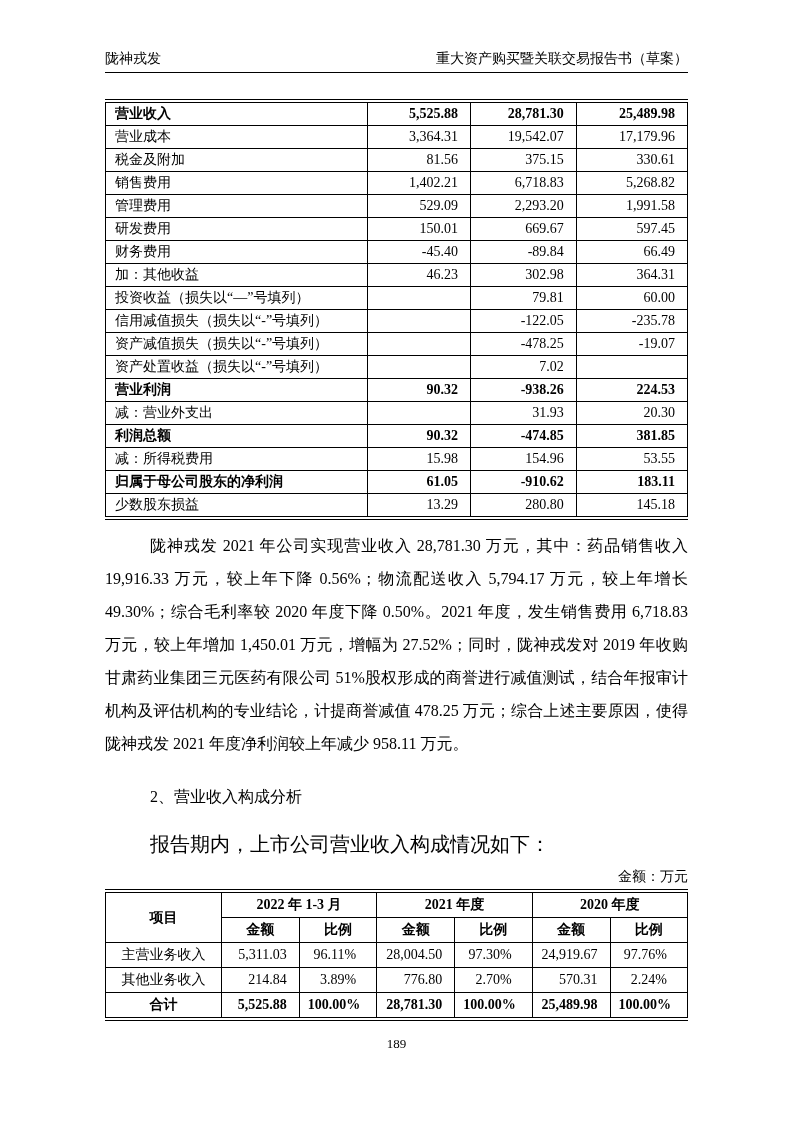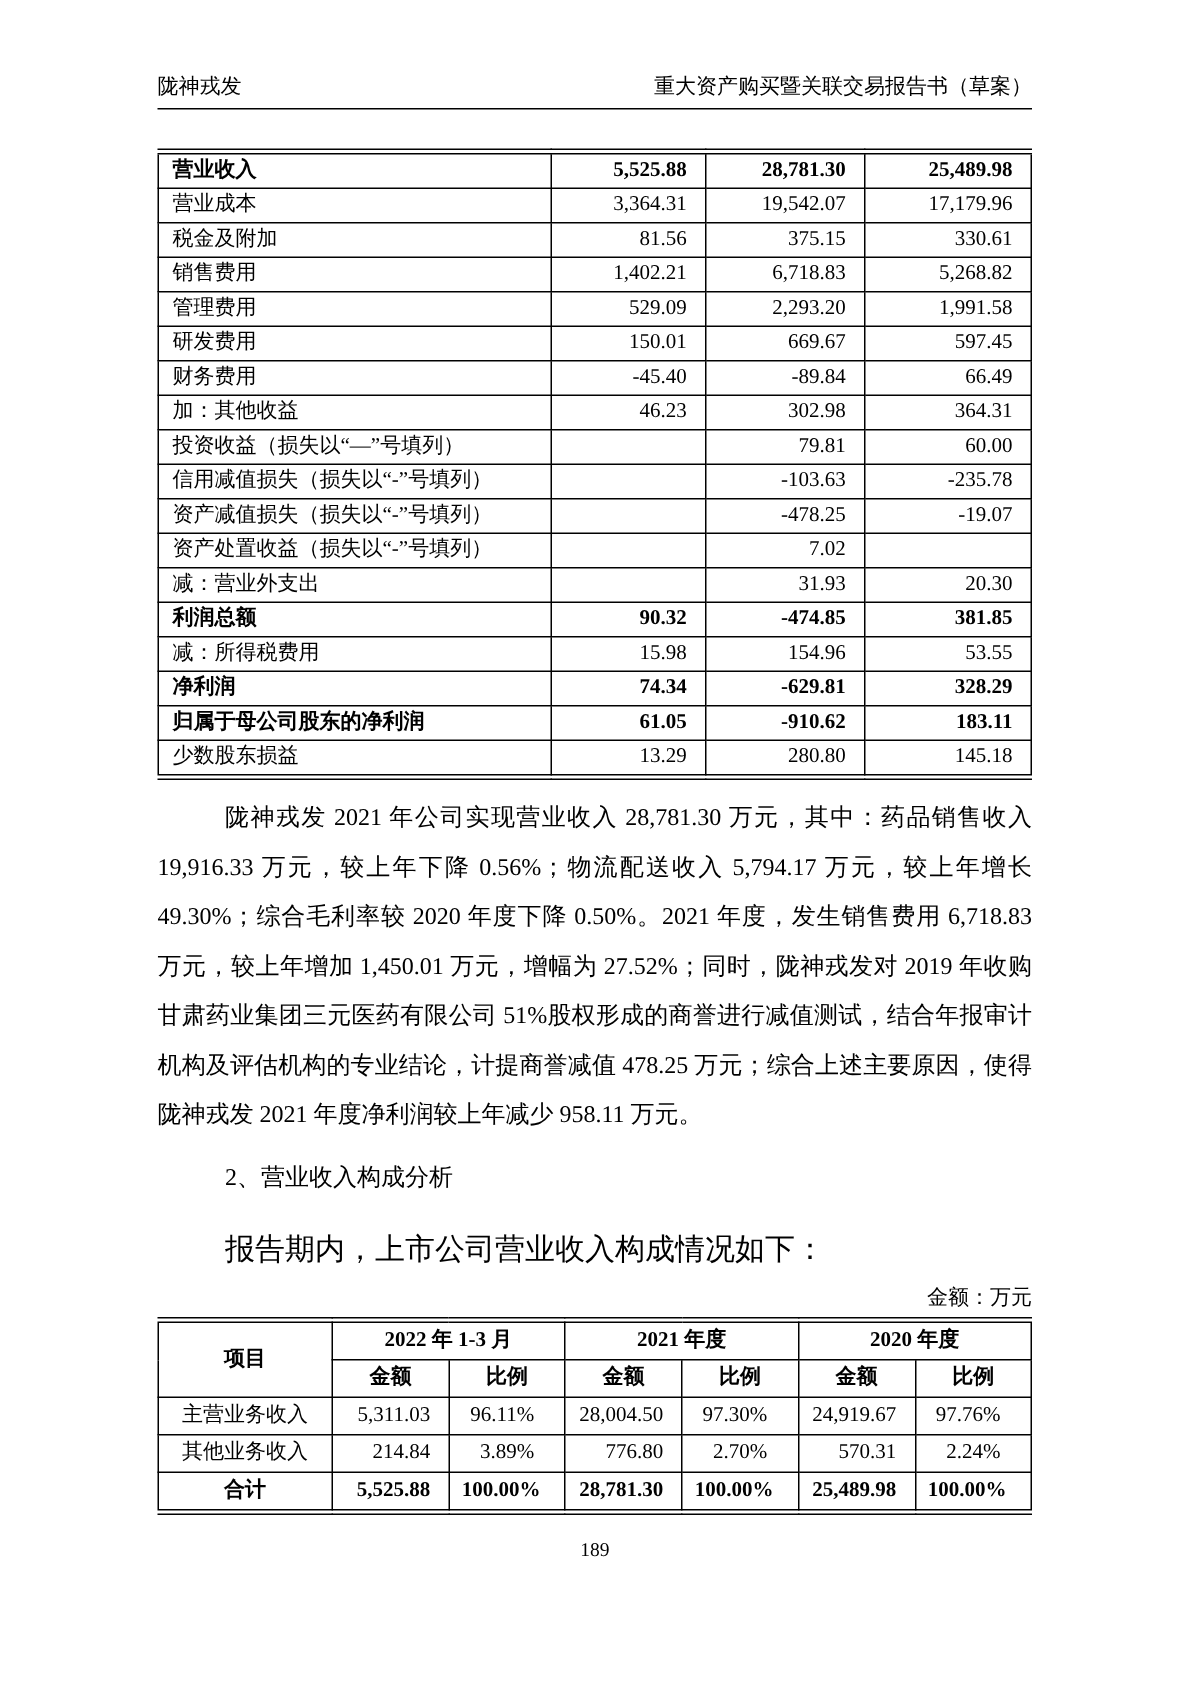--- a/index.html
+++ b/index.html
@@ -56,21 +56,21 @@
   #composition-table td, #composition-table th { padding-top: 4px; padding-bottom: 4px; }
   
   .body-para {
     margin-top: 9px;
     font-size: 16px;
     line-height: 33px;
     text-align: justify;
     text-indent: 45px;
   }
   .section-heading {
-    margin-top: 15px;
+    margin-top: 26px;
     font-size: 16px;
     line-height: 22px;
     text-indent: 45px;
   }
   .intro-para {
     margin-top: 25px;
     font-size: 20px;
     line-height: 22px;
     text-indent: 45px;
   }
@@ -155,58 +155,58 @@
         </tr>
         <tr>
           <td class="td-label">投资收益（损失以“—”号填列）</td>
           <td class="td-num"></td>
           <td class="td-num">79.81</td>
           <td class="td-num">60.00</td>
         </tr>
         <tr>
           <td class="td-label">信用减值损失（损失以“-”号填列）</td>
           <td class="td-num"></td>
-          <td class="td-num">-103.63</td>
+          <td class="td-num">-122.05</td>
           <td class="td-num">-235.78</td>
         </tr>
         <tr>
           <td class="td-label">资产减值损失（损失以“-”号填列）</td>
           <td class="td-num"></td>
           <td class="td-num">-478.25</td>
           <td class="td-num">-19.07</td>
         </tr>
         <tr>
           <td class="td-label">资产处置收益（损失以“-”号填列）</td>
           <td class="td-num"></td>
           <td class="td-num">7.02</td>
           <td class="td-num"></td>
+        </tr>
+        <tr class="bold">
+          <td class="td-label">营业利润</td>
+          <td class="td-num">90.32</td>
+          <td class="td-num">-938.26</td>
+          <td class="td-num">224.53</td>
         </tr>
         <tr>
           <td class="td-label">减：营业外支出</td>
           <td class="td-num"></td>
           <td class="td-num">31.93</td>
           <td class="td-num">20.30</td>
         </tr>
         <tr class="bold">
           <td class="td-label">利润总额</td>
           <td class="td-num">90.32</td>
           <td class="td-num">-474.85</td>
           <td class="td-num">381.85</td>
         </tr>
         <tr>
           <td class="td-label">减：所得税费用</td>
           <td class="td-num">15.98</td>
           <td class="td-num">154.96</td>
           <td class="td-num">53.55</td>
-        </tr>
-        <tr class="bold">
-          <td class="td-label">净利润</td>
-          <td class="td-num">74.34</td>
-          <td class="td-num">-629.81</td>
-          <td class="td-num">328.29</td>
         </tr>
         <tr class="bold">
           <td class="td-label">归属于母公司股东的净利润</td>
           <td class="td-num">61.05</td>
           <td class="td-num">-910.62</td>
           <td class="td-num">183.11</td>
         </tr>
         <tr>
           <td class="td-label">少数股东损益</td>
           <td class="td-num">13.29</td>

